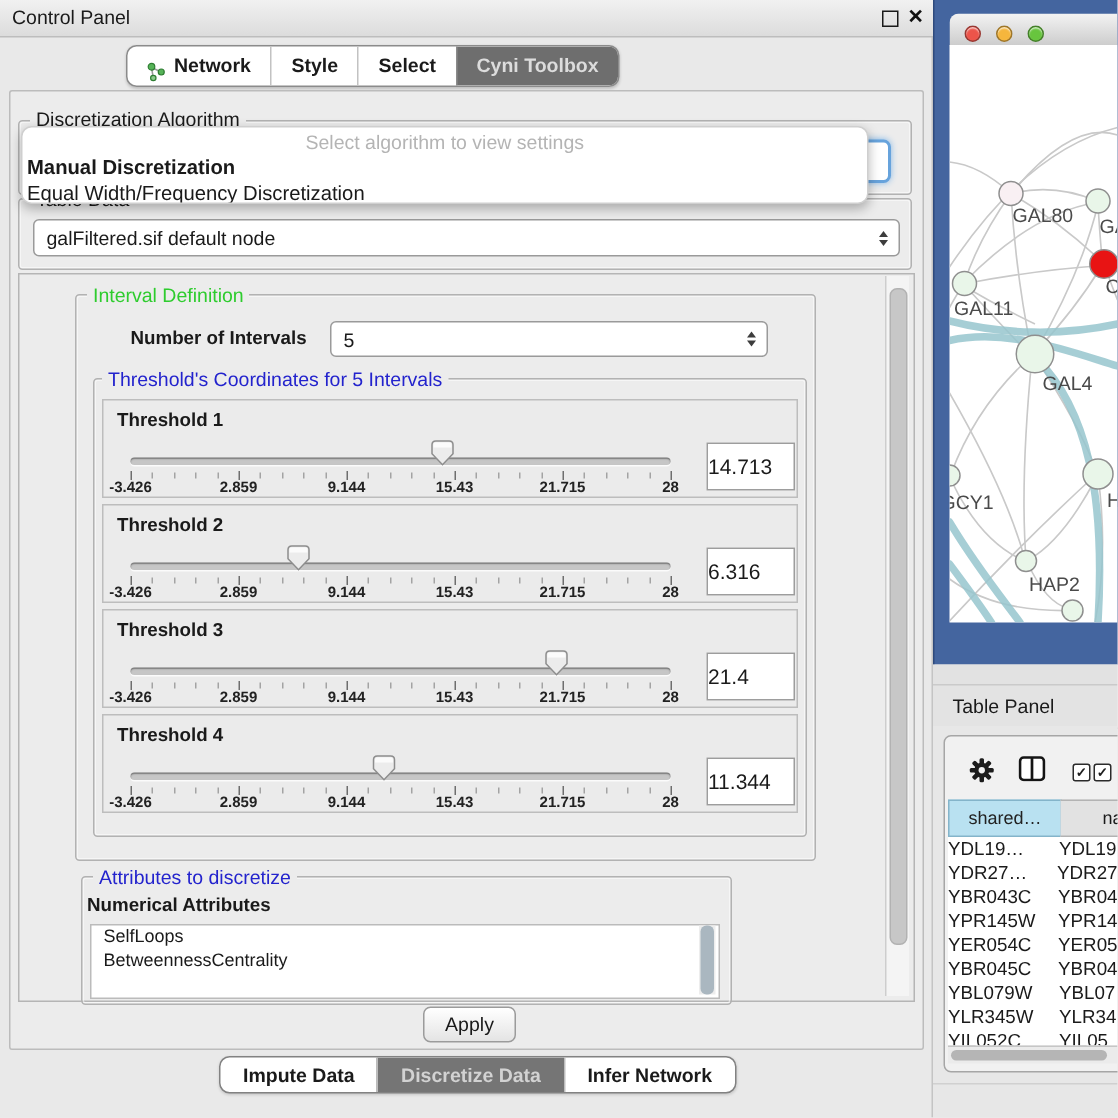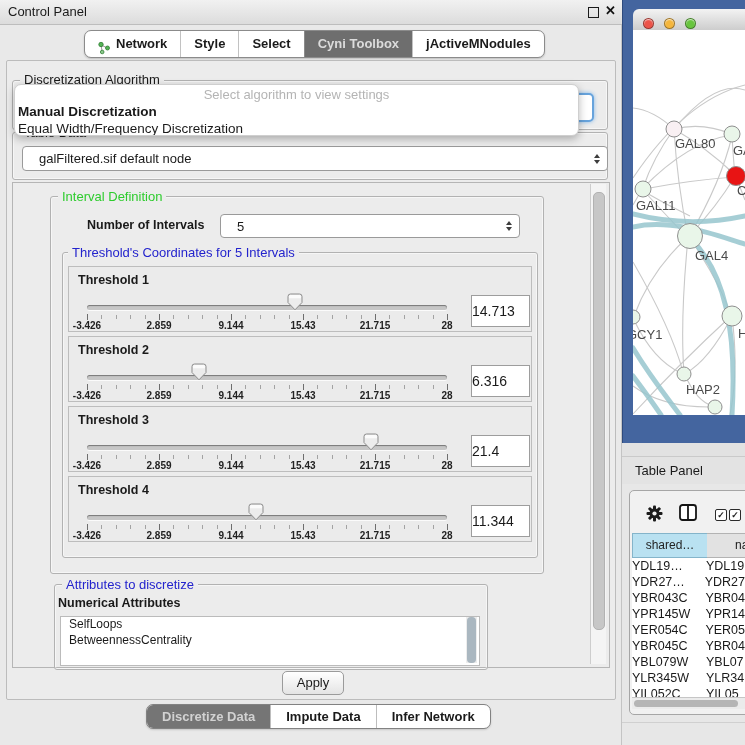--- a/index.html
+++ b/index.html
@@ -37,21 +37,21 @@
                border-radius:5px;box-shadow:0 0 4px #86b9e8;z-index:10;}
 
   
   .popup{left:14px;top:84px;width:563px;height:50px;background:#fff;border:1px solid #cfcfcf;border-radius:7px;
          box-shadow:0 3px 8px rgba(0,0,0,.28);z-index:50;overflow:hidden;}
   .popup .ph{height:16px;padding-top:2px;text-align:center;color:#b4b4b4;font-size:13px;}
   .popup .opt{height:16px;padding:1px 0 0 3px;font-size:13.5px;}
   .popup .opt.b{font-weight:bold;}
 
   .combobox{background:#fff;border:1px solid #9a9a9a;border-radius:4px;font-size:13px;
-            padding-left:16px;display:flex;align-items:center;}
+            padding-left:8px;display:flex;align-items:center;}
   .spin{position:absolute;right:7px;top:50%;transform:translateY(-50%);display:flex;flex-direction:column;gap:2px;}
   .spin i{width:0;height:0;border-left:3.5px solid transparent;border-right:3.5px solid transparent;display:block;}
   .spin .up{border-bottom:4.5px solid #3d3d3d;} .spin .dn{border-top:4.5px solid #3d3d3d;}
 
   .scrollpanel{left:12px;top:182px;width:596px;height:484px;border:1px solid #b5b5b5;background:#ececec;}
   .vsb{left:590px;top:184px;width:15px;height:480px;background:#f4f4f4;border-left:1px solid #cdcdcd;}
   .vsb .th{position:absolute;left:2px;top:8px;width:10px;height:436px;background:#c7c7c7;border-radius:5px;border:1px solid #b2b2b2;}
 
   .numlabel{font-size:12.5px;font-weight:bold;}
 
@@ -137,23 +137,20 @@
         <span>Network</span>
       </div>
       <div class="ttab">
         <span>Style</span>
       </div>
       <div class="ttab">
         <span>Select</span>
       </div>
       <div class="ttab sel">
         <span>Cyni Toolbox</span>
-      </div>
-      <div class="ttab">
-        <span>jActiveMNodules</span>
       </div>
     </div>
 
   <div class="abs outerpanel"></div>
 
   <div class="abs group" style="left:12px;top:80px;width:594px;height:48px;"></div>
   <div class="abs gtitle" style="left:20px;top:72px;">Discretization Algorithm</div>
   <div class="abs combo-focus"></div>
 
   <div class="abs popup">
@@ -372,22 +369,22 @@
       <div class="litem">SelfLoops</div>
       <div class="litem">BetweennessCentrality</div>
     </div>
   <div class="abs attrsb" style="left:466px;top:617px;width:11px;height:46px;">
       <span class="th"></span>
     </div>
 
   <div class="abs applybtn">Apply</div>
 
   <div class="abs btabbar">
+      <div class="btab">Impute Data</div>
       <div class="btab sel">Discretize Data</div>
-      <div class="btab">Impute Data</div>
       <div class="btab">Infer Network</div>
     </div>
 
   <div class="abs netframe"></div>
   <div class="abs netbar">
     <span class="abs" style="left:10px;top:6px;white-space:nowrap;"><span class="light" style="background: rgb(236, 84, 74);"></span><span class="light" style="background: rgb(245, 182, 61);"></span><span class="light" style="background: rgb(104, 197, 62);"></span></span>
   </div>
   <div class="abs netcontent">
     <svg width="112" height="385" viewBox="0 0 112 385">
         <path d="M41,99 Q20,128 10,158" fill="none" stroke="#c9c9c9" stroke-width="1.1"></path>

